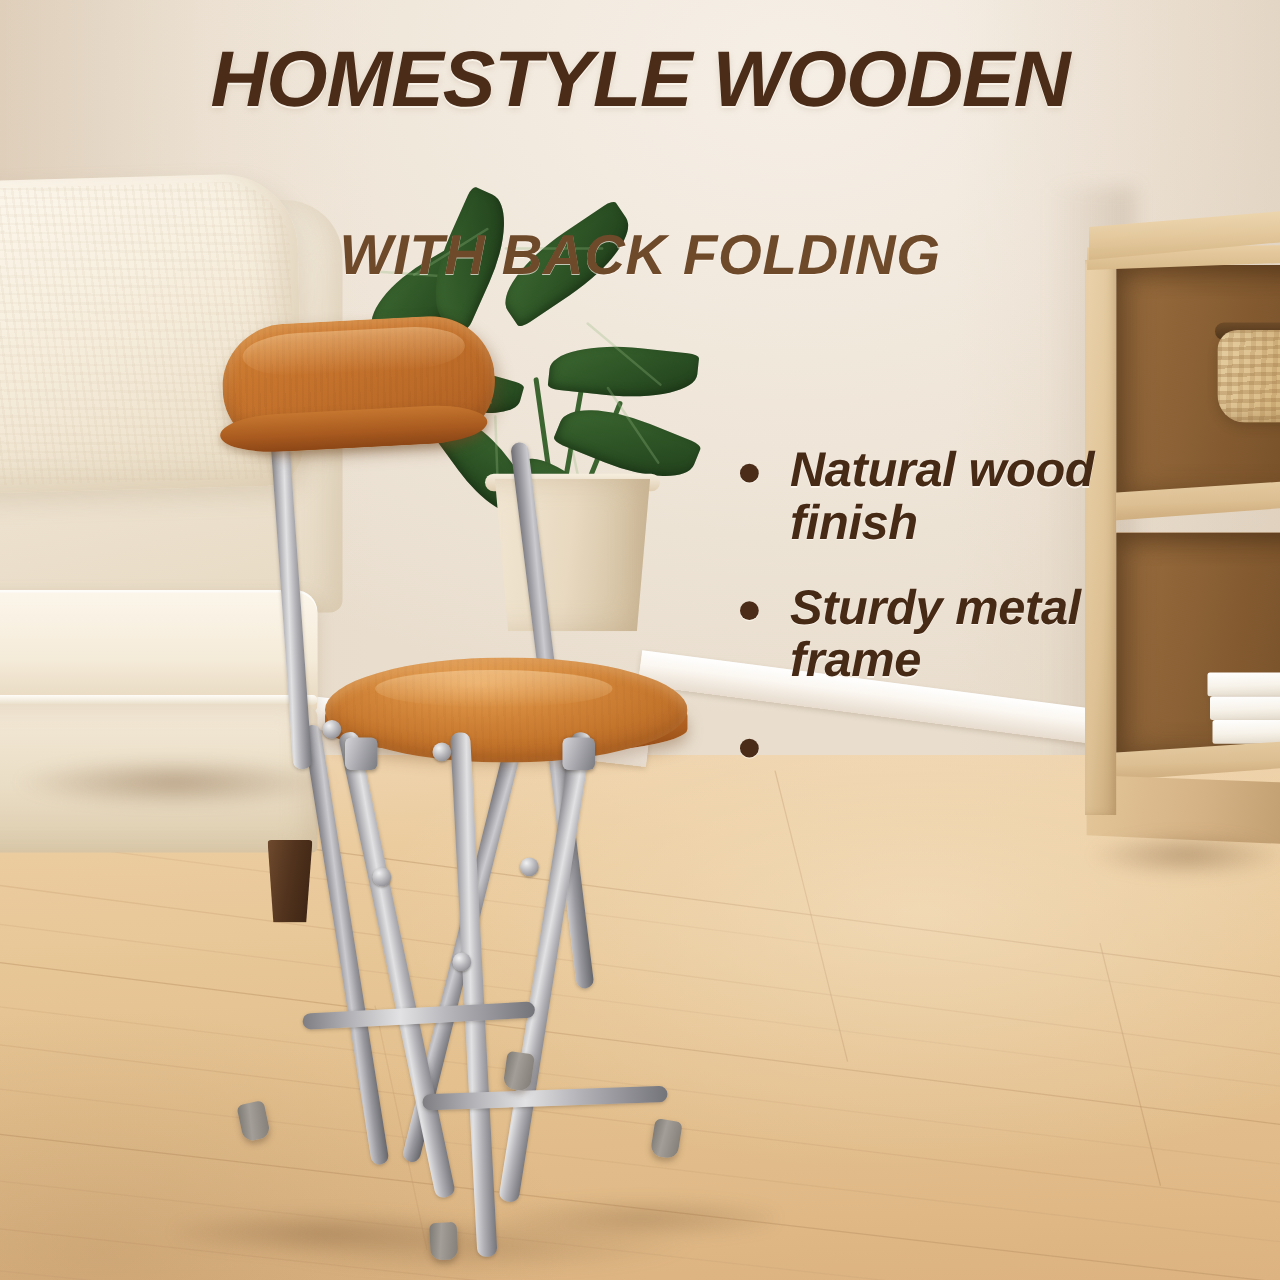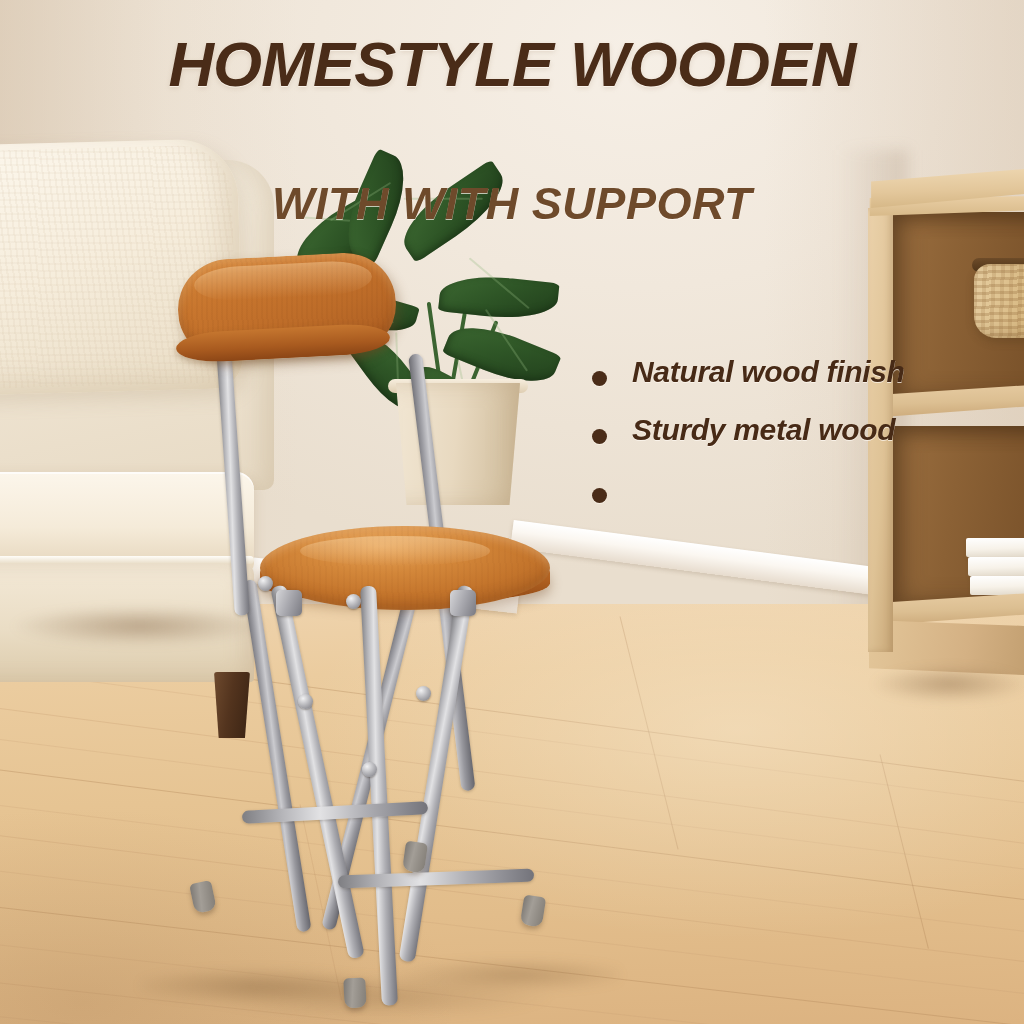--- a/index.html
+++ b/index.html
@@ -342,21 +342,21 @@
   }
   .bullet { position:relative; margin-bottom:26px; padding-left:44px; }
   .bullet .dot {
     position:absolute; left:4px; top:15px;
     width:15px; height:15px; border-radius:50%;
     background:#4A2C18;
     box-shadow:0 1px 0 rgba(255,250,242,.6);
   }
   .bullet .txt {
     display:block;
-    font-size:30px; line-height:1.08;
+    font-size:39px; line-height:1.08;
     font-weight:bold;
     color:#472A16;
     text-shadow:0 1px 0 rgba(255,250,242,.72);
     letter-spacing:-0.3px;
   }
 </style>
 </head>
 <body>
 
 <div id="stage">
@@ -472,30 +472,30 @@
     <div class="foot" style="left:42px;  top:632px; transform:rotate(-12deg); z-index:11;"></div>
     <div class="foot" style="left:254px; top:592px; transform:rotate(8deg);  z-index:11;"></div>
     <div class="foot" style="left:194px; top:728px; transform:rotate(-3deg); z-index:13;"></div>
     <div class="foot" style="left:372px; top:646px; transform:rotate(9deg);  z-index:13;"></div>
   </div>
 
   <div class="copy">
     <div class="title">
       <span class="l1">HOMESTYLE WOODEN</span>
     </div>
-    <div class="subtitle">WITH WITH SUPPORT</div>
+    <div class="subtitle">WITH BACK FOLDING</div>
 
     <div class="bullets">
       <div class="bullet">
         <span class="dot"></span>
         <span class="txt">Natural wood finish</span>
       </div>
       <div class="bullet">
         <span class="dot"></span>
-        <span class="txt">Sturdy metal wood</span>
+        <span class="txt">Sturdy metal frame</span>
       </div>
       <div class="bullet">
         <span class="dot"></span>
       </div>
     </div>
   </div>
 
 </div>
 
 </body></html>

